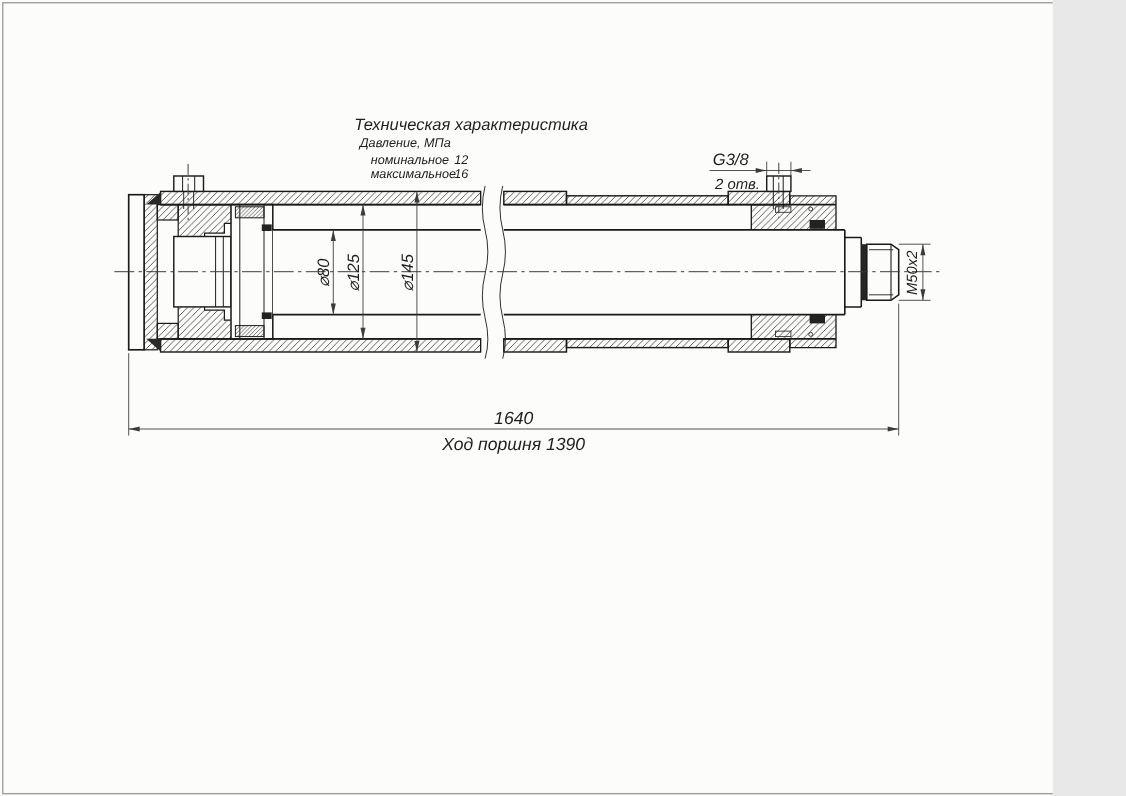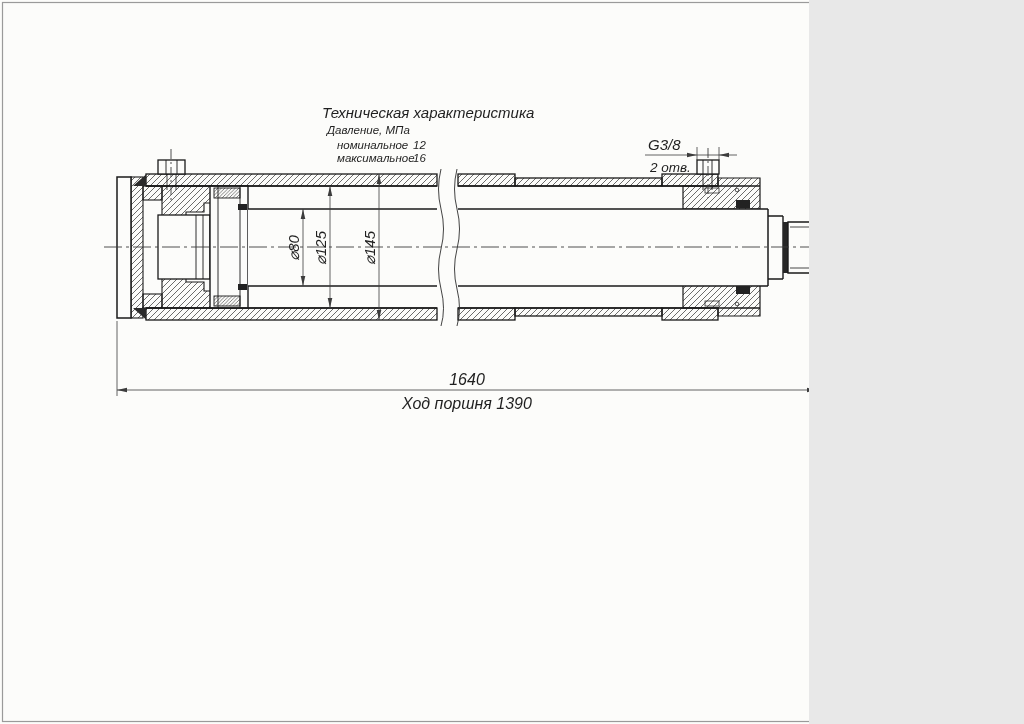--- a/index.html
+++ b/index.html
@@ -1,16 +1,16 @@
 <!DOCTYPE html>
 <html><head>
 <meta charset="utf-8">
 <style>
   html,body{margin:0;padding:0;background:#e8e8e8;}
-  .page{position:relative;width:809px;height:724px;background:#fcfcfa;overflow:hidden;
+  .page{position:relative;width:957px;height:724px;background:#fcfcfa;overflow:hidden;
         font-family:"Liberation Sans",sans-serif;}
   svg{position:absolute;left:0;top:0;}
   text{fill:#1f1f1f;font-style:italic;font-family:"Liberation Sans",sans-serif;}
   .t-title{font-size:15px;}
   .t-small{font-size:11.5px;}
   .t-dim{font-size:15px;}
   .t-dim2{font-size:16px;}
   .t-dim3{font-size:13.5px;}
 </style>
 </head>

